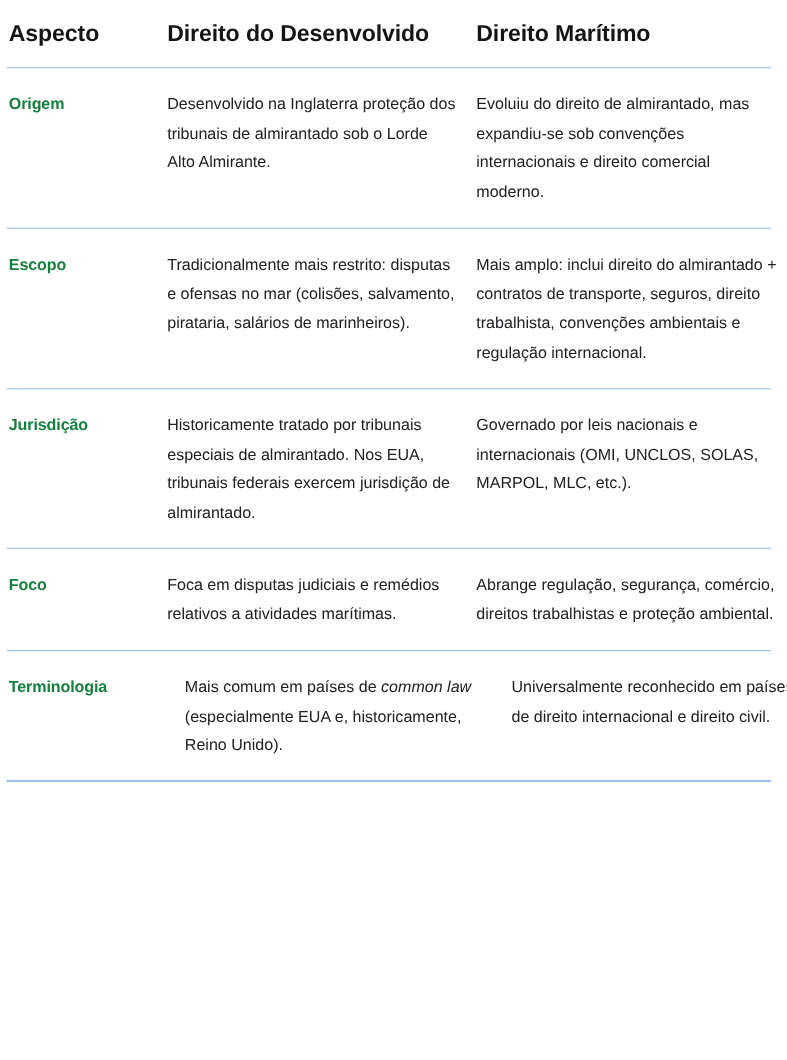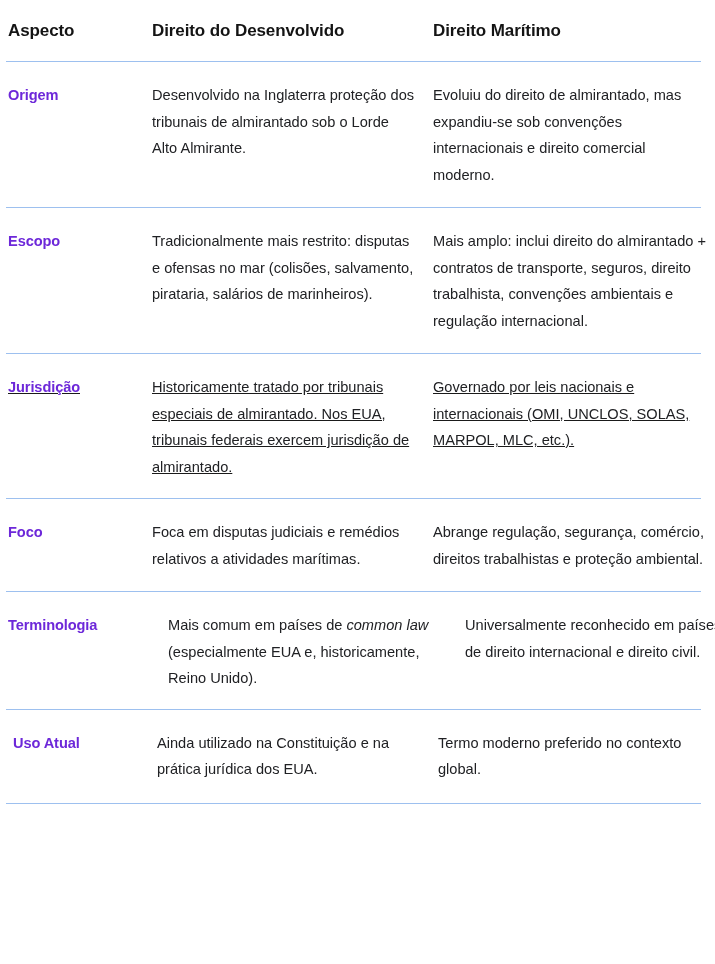--- a/index.html
+++ b/index.html
@@ -31,21 +31,21 @@
     padding-left: 8px;
     padding-right: 14px;
   }
 
   
   .header-row {
     padding-top: 21px;
     padding-bottom: 0;
   }
   .header-cell {
-    font-size: 17px;
+    font-size: 21px;
     font-weight: bold;
     letter-spacing: -0.1px;
     color: #141414;
     line-height: 20px;
     padding-bottom: 20px;
   }
   .header-cell.col2 { padding-left: 0px; }
   .header-cell.col3 { padding-left: 0px; }
 
   
@@ -61,33 +61,33 @@
   }
   .body-row .cell {
     font-size: 14.6px;
     line-height: 26.5px;
     color: #202124;
     padding-right: 16px;
     box-sizing: border-box;
   }
   .body-row .cell.label {
     font-weight: bold;
-    color: #6d28d9;
+    color: #15803d;
     letter-spacing: -0.1px;
     padding-right: 8px;
   }
   .body-row .cell.col2,
   .body-row .cell.col3 {
     font-weight: normal;
   }
 
   
   .row-origem      { padding-bottom: 19px; }
   .row-escopo      { padding-bottom: 19px; }
-  .row-jurisdicao  { padding-bottom: 18px; text-decoration: underline; }
+  .row-jurisdicao  { padding-bottom: 18px; }
   .row-foco        { padding-bottom: 19px; }
   .row-terminologia{ padding-bottom: 17px; gap: 16px; }
   .row-uso-atual   { padding-bottom: 20px; }
 
   
   .row-uso-atual {
     padding-left: 13px;
   }
   .row-uso-atual .cell.col2 { padding-left: 0; }
 
@@ -133,20 +133,15 @@
   </div>
   <div class="divider" style="background: rgb(157, 192, 239);"></div>
 
   <div class="row body-row row-terminologia">
     <div class="cell label col1">Terminologia</div>
     <div class="cell col2"><span>Mais comum em países de </span><span class="ital">common law</span><span> (especialmente EUA e, historicamente, Reino Unido).</span></div>
     <div class="cell col3">Universalmente reconhecido em países de direito internacional e direito civil.</div>
   </div>
   <div class="divider" style="background: rgb(157, 192, 239);"></div>
 
-  <div class="row body-row row-uso-atual">
-    <div class="cell label col1">Uso Atual</div>
-    <div class="cell col2">Ainda utilizado na Constituição e na prática jurídica dos EUA.</div>
-    <div class="cell col3">Termo moderno preferido no contexto global.</div>
-  </div>
   <div class="divider" style="background: rgb(157, 192, 239);"></div>
 
 </div>
 
 </body></html>

